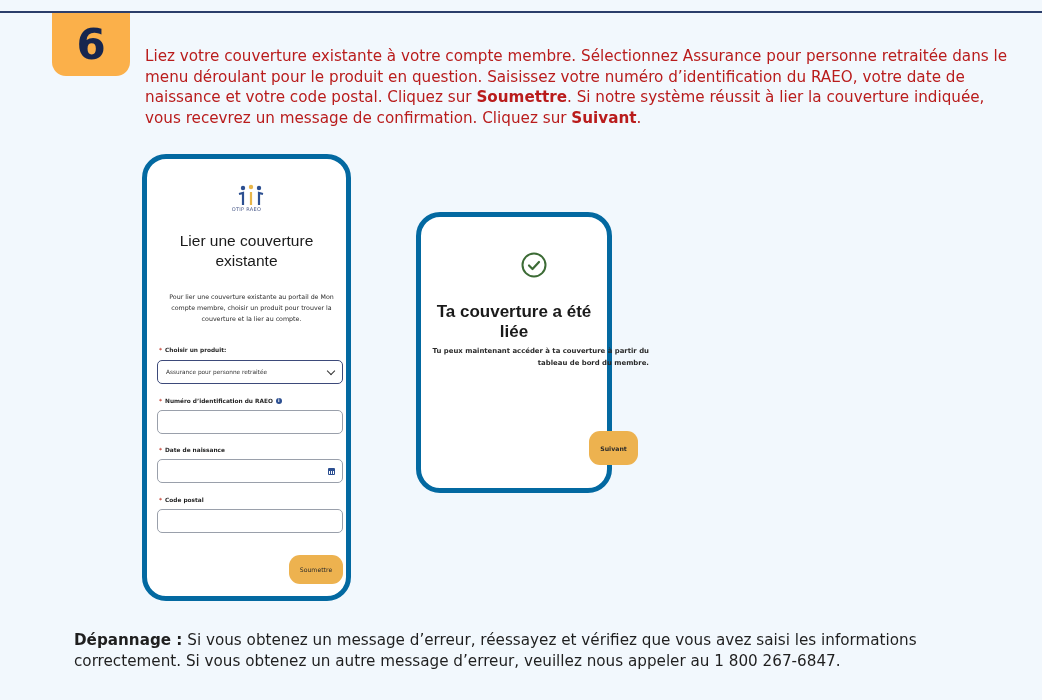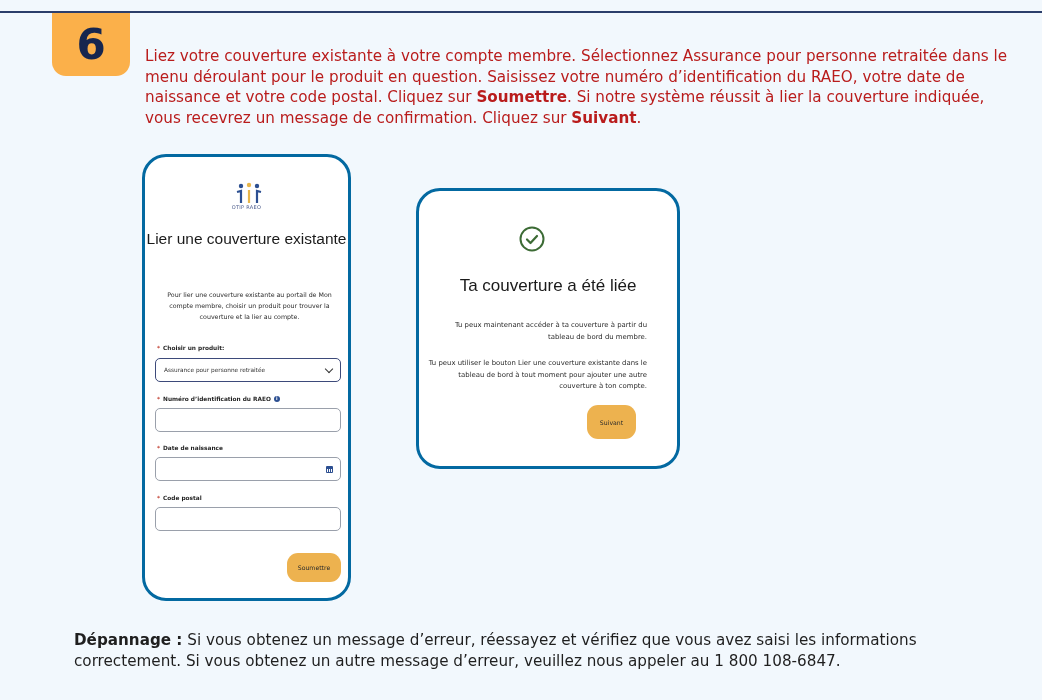--- a/index.html
+++ b/index.html
@@ -17,25 +17,25 @@
     display:flex; align-items:center; justify-content:center;
     font-family:"DejaVu Sans", sans-serif; font-weight:bold; font-size:42px; color:#16264f;
   }
   .intro {
     position:absolute; left:145px; top:46px; width:880px;
     font-size:15.2px; line-height:20.5px; color:#b91c1c;
   }
   .intro b { font-weight:bold; }
 
   .phone {
-    position:absolute; background:#fff; border:3px solid #0369a1;
+    position:absolute; background:#fff; border:5px solid #0369a1;
     border-radius:24px; box-sizing:border-box;
   }
   .phone-a { left:142px; top:154px; width:209px; height:447px; }
-  .phone-b { left:416px; top:188px; width:264px; height:281px; }
+  .phone-b { left:416px; top:212px; width:196px; height:281px;font-weight:bold; }
 
   .logo { position:absolute; left:88px; top:24px; width:32px; height:30px; }
   .logo-text { position:absolute; left:0; width:100%; top:47px; text-align:center; font-size:5px; color:#4a5a8a; letter-spacing:0.3px; }
   .a-title { position:absolute; left:0; width:100%; top:72px; text-align:center; font-family:"Liberation Sans", sans-serif; font-size:15.5px; line-height:20px; color:#1a1a1a; }
   .a-desc { position:absolute; left:10px; width:189px; top:132px; text-align:center; font-size:6.3px; line-height:11px; color:#2a2a2a; }
 
   .field-label { position:absolute; left:12px; font-size:5.8px; font-weight:bold; color:#1f1f1f; display:flex; align-items:center; gap:3px; }
   .req { color:#c0392b; font-weight:bold; }
   .info-dot { width:6px; height:6px; border-radius:50%; background:#2c4f91; color:#fff; font-size:4.5px; line-height:6px; text-align:center; font-weight:bold; }
   .input {
@@ -121,19 +121,18 @@
   <div class="btn btn-submit">Soumettre</div>
 </div>
 
 <div class="phone phone-b">
   <svg class="check" viewBox="0 0 26 26">
     <circle cx="13" cy="13" r="11.5" fill="none" stroke="#3c6b35" stroke-width="2"></circle>
     <path d="M8 13.5 L11.5 17 L18 10" fill="none" stroke="#3c6b35" stroke-width="2.2" stroke-linecap="round" stroke-linejoin="round"></path>
   </svg>
   <div class="b-title">Ta couverture a été liée</div>
   <div class="b-desc" style="top:129px;">Tu peux maintenant accéder à ta couverture à partir du tableau de bord du membre.</div>
-  <div class="b-desc" style="top:167px;">Tu peux utiliser le bouton Lier une couverture existante dans le tableau de bord à tout moment pour ajouter une autre couverture à ton compte.</div>
   <div class="btn btn-next">Suivant</div>
 </div>
 
 <p class="trouble" style="margin:0;">
-  <b>Dépannage :</b><span> Si vous obtenez un message d’erreur, réessayez et vérifiez que vous avez saisi les informations correctement. Si vous obtenez un autre message d’erreur, veuillez nous appeler au 1 800 108-6847.</span>
+  <b>Dépannage :</b><span> Si vous obtenez un message d’erreur, réessayez et vérifiez que vous avez saisi les informations correctement. Si vous obtenez un autre message d’erreur, veuillez nous appeler au 1 800 267-6847.</span>
 </p>
 
 </body></html>

